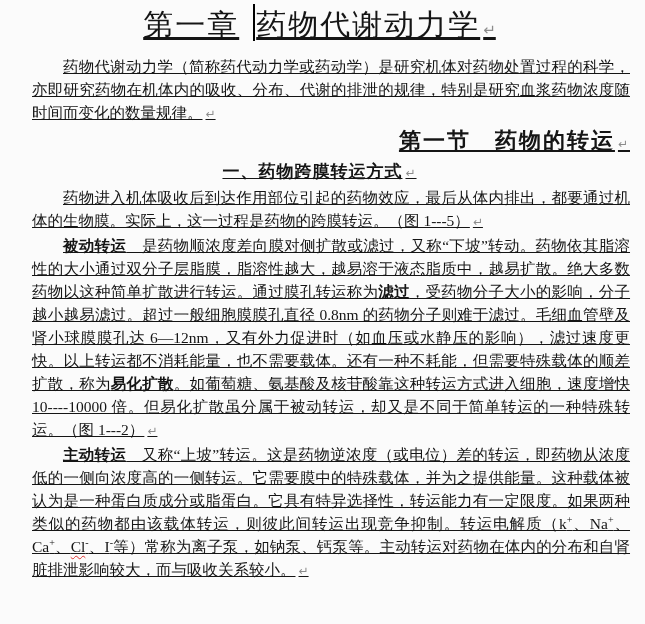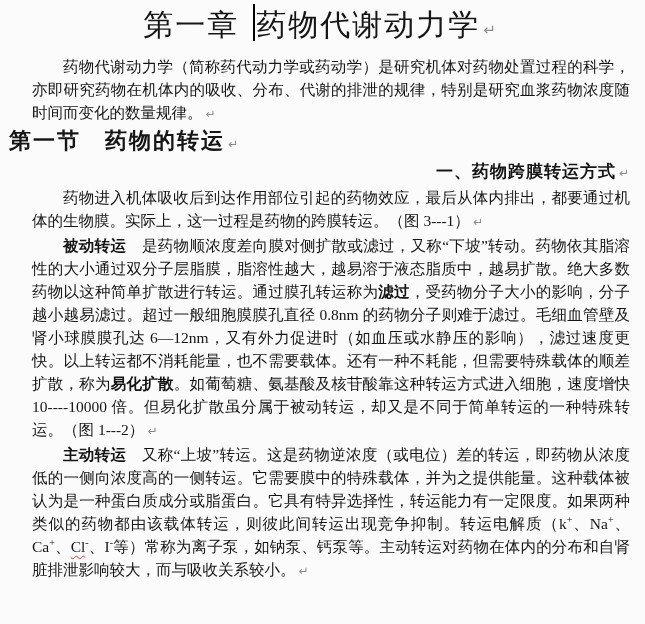--- a/index.html
+++ b/index.html
@@ -13,46 +13,47 @@
   html,body{margin:0;padding:0;}
   body{
     width:645px;height:624px;overflow:hidden;
     background:var(--bg);
     font-family:"Liberation Serif","DejaVu Serif",serif;
     color:var(--ink);
   }
   .doc{
     width:639px;height:624px;
     padding:3px 9px 16px 9px;
+    text-decoration:underline;
   }
   .title-line{
     text-align:center;
     font-size:30px;
     line-height:43px;
     white-space:nowrap;
     margin:0 0 3px 0;
     letter-spacing:2px;
   }
   .cursor{
     display:inline-block;
     width:2px;height:37px;
     background:var(--cursor);
     vertical-align:-6px;
     margin:0 1px 0 14px;
   }
   .h1{
-    text-align:left;
+    text-align:right;
     font-weight:bold;
     font-size:22px;
     line-height:30px;
     margin:0;
     letter-spacing:2px;
   }
   .h2{
-    text-align:right;
+    text-align:center;
     font-weight:bold;
     font-size:17px;
     line-height:25px;
     margin:0;
     letter-spacing:1px;
   }
   .body-para{
     font-size:15.5px;
     line-height:23px;
     margin:0;
@@ -81,17 +82,17 @@
 <body>
 
 <div class="doc">
   <div class="title-line">
     <span>第一章</span><span class="cursor"></span><span>药物代谢动力学</span><span class="pmark">↵</span>
   </div>
   <div id="content">
       <p class="body-para indent"><span>药物代谢动力学（简称药代动力学或药动学）是研究机体对药物处置过程的科学，亦即研究药物在机体内的吸收、分布、代谢的排泄的规律，特别是研究血浆药物浓度随时间而变化的数量规律。</span><span class="pmark">↵</span></p>
       <p class="h1"><span>第一节　药物的转运</span><span class="pmark">↵</span></p>
       <p class="h2"><span>一、药物跨膜转运方式</span><span class="pmark">↵</span></p>
-      <p class="body-para indent"><span>药物进入机体吸收后到达作用部位引起的药物效应，最后从体内排出，都要通过机体的生物膜。实际上，这一过程是药物的跨膜转运。（图 3---1）</span><span class="pmark">↵</span></p>
+      <p class="body-para indent"><span>药物进入机体吸收后到达作用部位引起的药物效应，最后从体内排出，都要通过机体的生物膜。实际上，这一过程是药物的跨膜转运。（图 1---5）</span><span class="pmark">↵</span></p>
       <p class="body-para indent"><span class="bold">被动转运</span><span>　是药物顺浓度差向膜对侧扩散或滤过，又称“下坡”转动。药物依其脂溶性的大小通过双分子层脂膜，脂溶性越大，越易溶于液态脂质中，越易扩散。绝大多数药物以这种简单扩散进行转运。通过膜孔转运称为</span><span class="bold">滤过</span><span>，受药物分子大小的影响，分子越小越易滤过。超过一般细胞膜膜孔直径 0.8nm 的药物分子则难于滤过。毛细血管壁及肾小球膜膜孔达 6—12nm，又有外力促进时（如血压或水静压的影响），滤过速度更快。以上转运都不消耗能量，也不需要载体。还有一种不耗能，但需要特殊载体的顺差扩散，称为</span><span class="bold">易化扩散</span><span>。如葡萄糖、氨基酸及核苷酸靠这种转运方式进入细胞，速度增快 10----10000 倍。但易化扩散虽分属于被动转运，却又是不同于简单转运的一种特殊转运。（图 1---2）</span><span class="pmark">↵</span></p>
       <p class="body-para indent"><span class="bold">主动转运</span><span>　又称“上坡”转运。这是药物逆浓度（或电位）差的转运，即药物从浓度低的一侧向浓度高的一侧转运。它需要膜中的特殊载体，并为之提供能量。这种载体被认为是一种蛋白质成分或脂蛋白。它具有特异选择性，转运能力有一定限度。如果两种类似的药物都由该载体转运，则彼此间转运出现竞争抑制。转运电解质（k</span><sup class="sup">+</sup><span>、Na</span><sup class="sup">+</sup><span>、Ca</span><sup class="sup">+</sup><span>、</span><span class="squiggle">Cl</span><sup class="sup">-</sup><span>、I</span><sup class="sup">-</sup><span>等）常称为离子泵，如钠泵、钙泵等。主动转运对药物在体内的分布和自肾脏排泄影响较大，而与吸收关系较小。</span><span class="pmark">↵</span></p>
     </div>
 </div>
 
 </body></html>

